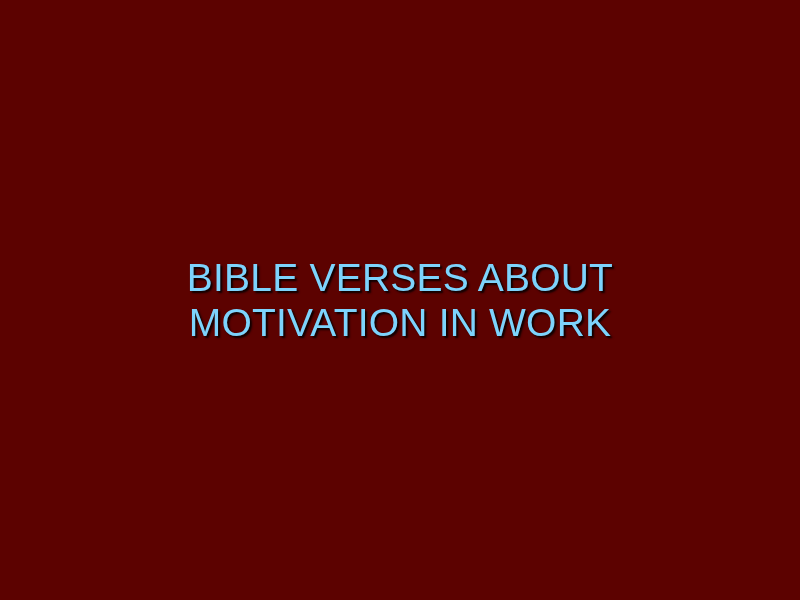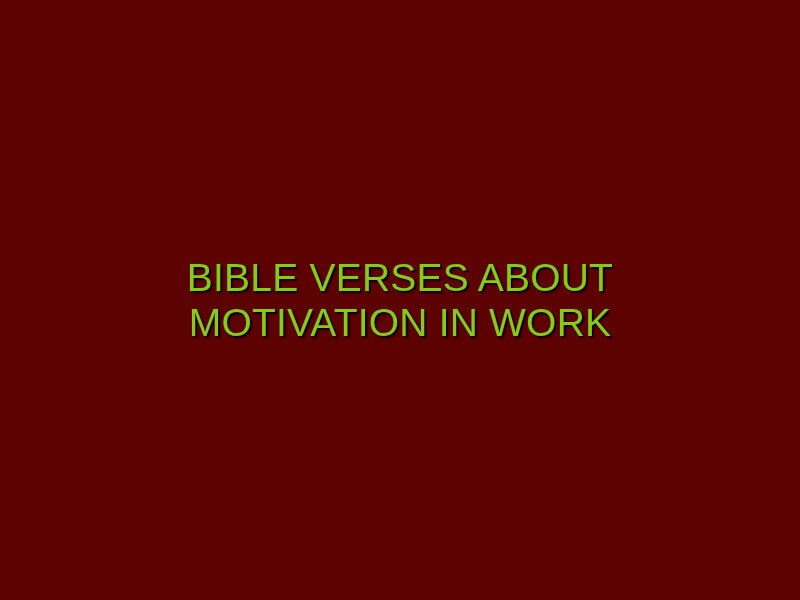--- a/index.html
+++ b/index.html
@@ -27,21 +27,21 @@
 
   .title-block {
     width: 640px;
     text-align: center;
     padding: 0 8px;
     box-sizing: border-box;
   }
 
   .title-text {
     display: block;
-    color: #84cc16;
+    color: #7dd3fc;
     font-family: "Liberation Sans", sans-serif;
     font-size: 39px;
     font-weight: 400;
     line-height: 45px;
     letter-spacing: 0.2px;
     text-align: center;
     white-space: pre-line;
     text-shadow: 2px 2px 2px rgba(0, 0, 0, 0.85);
   }
 </style>

